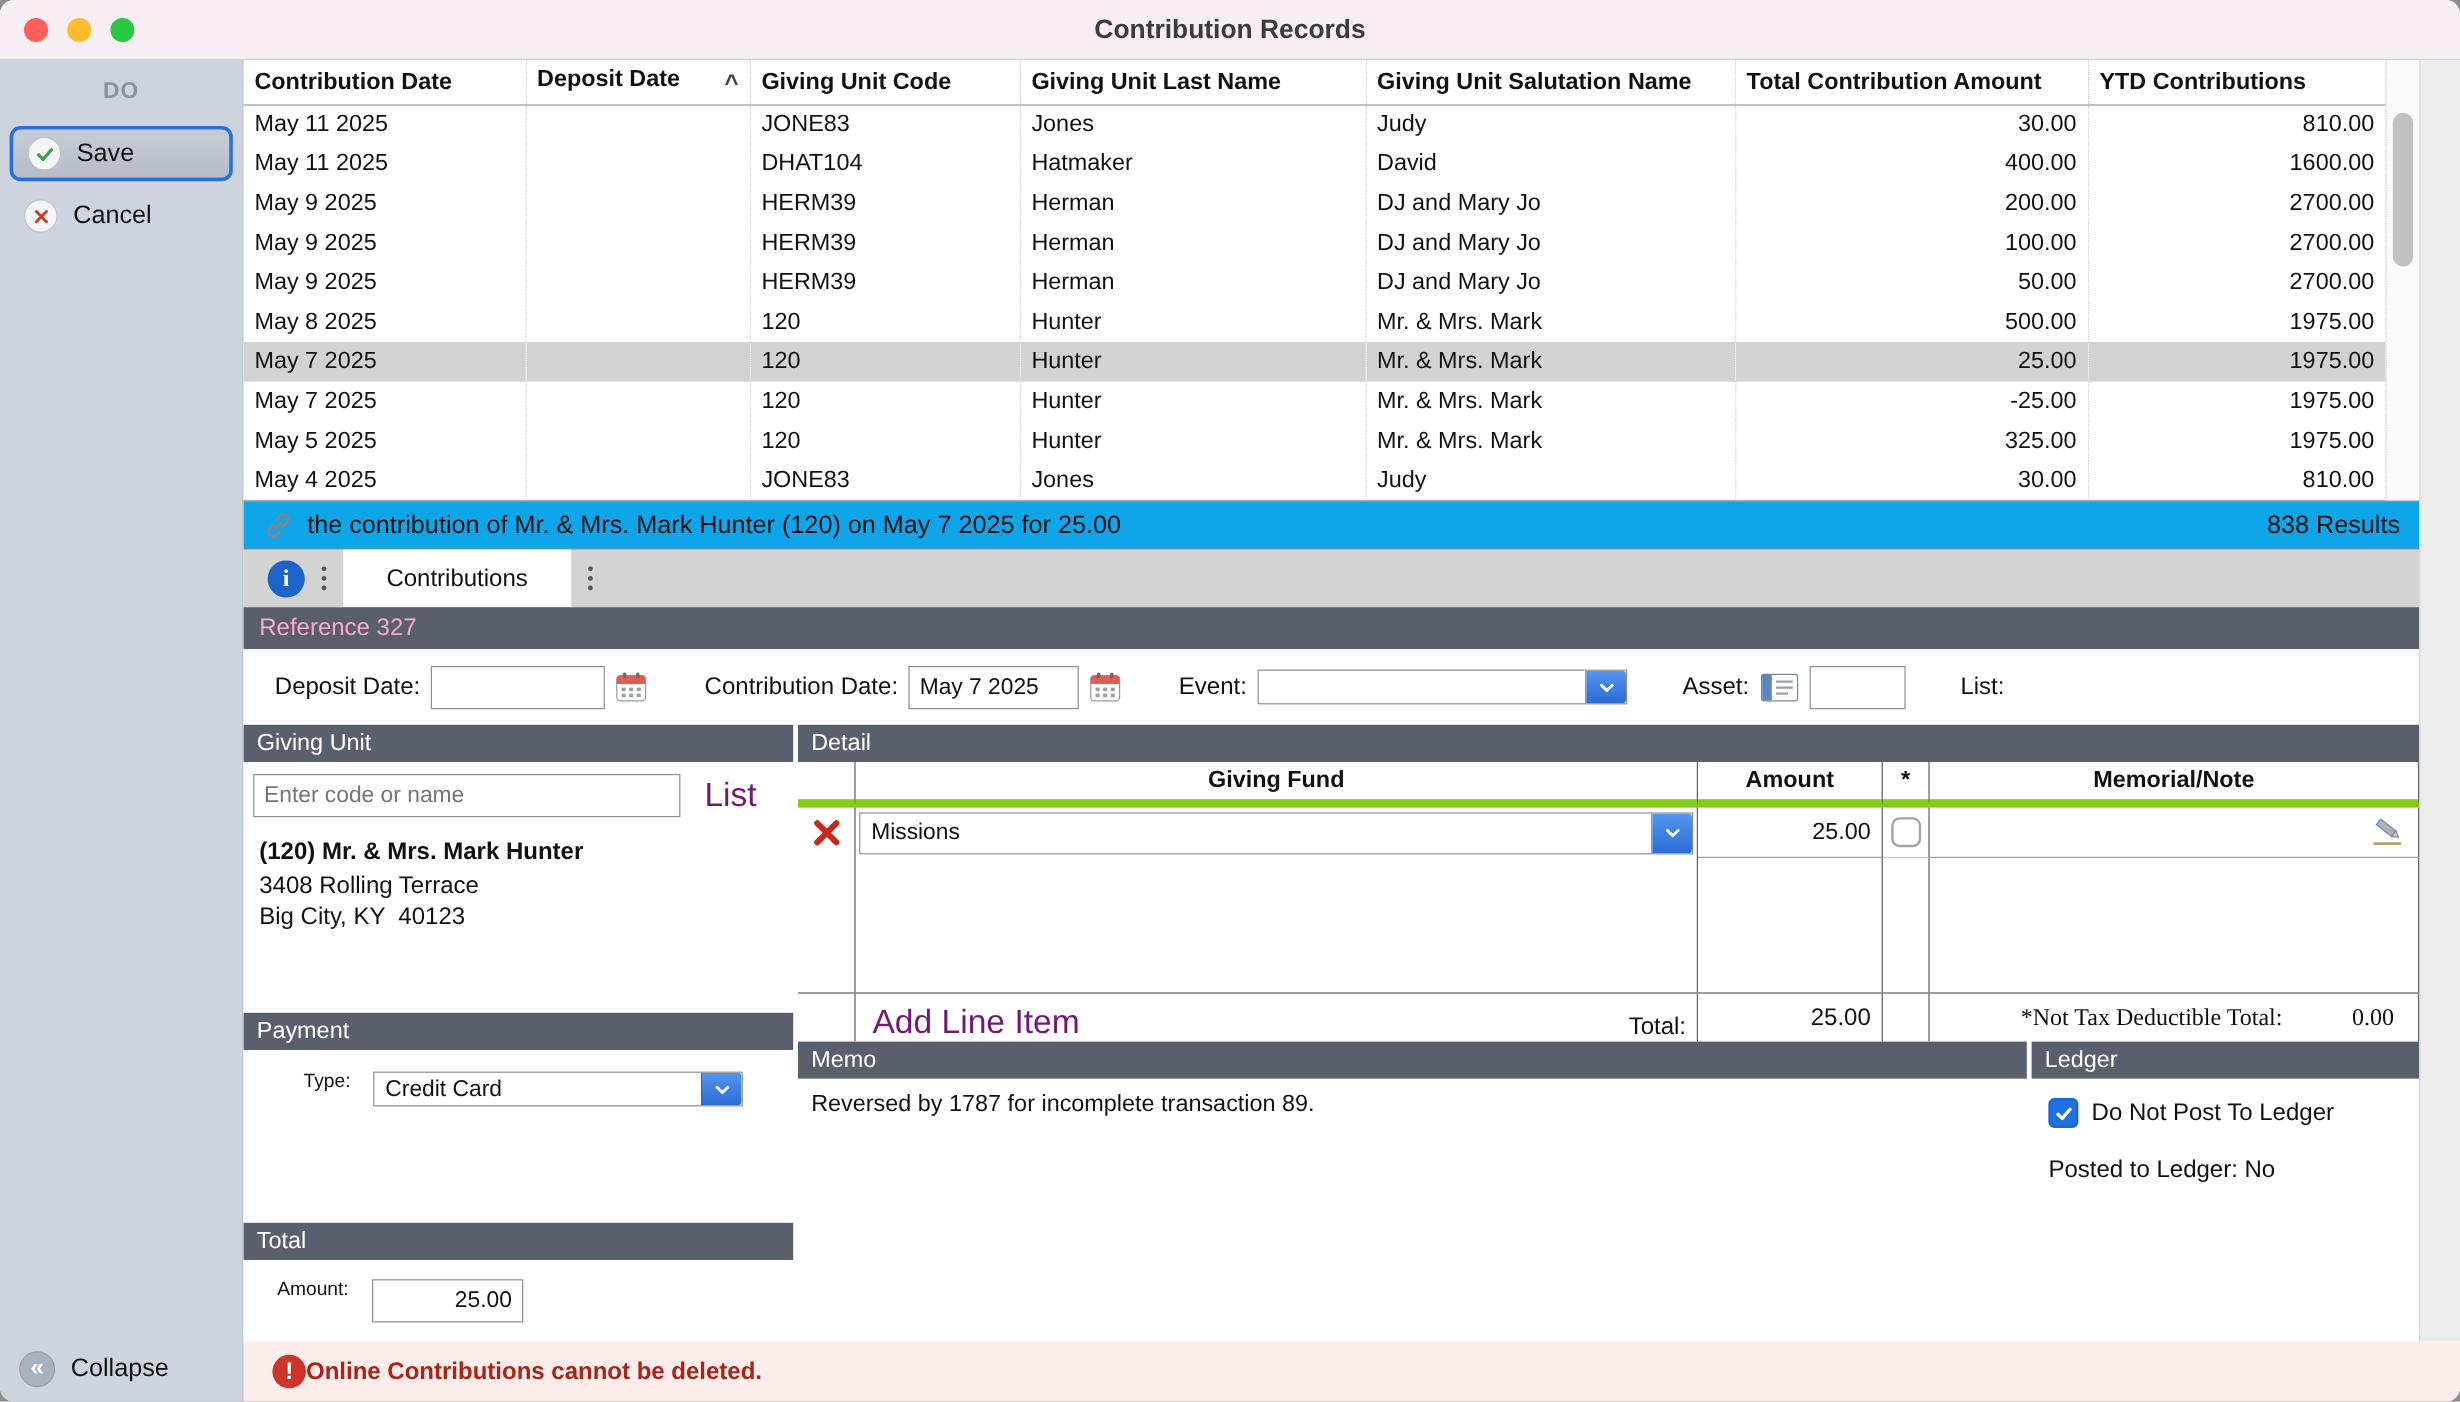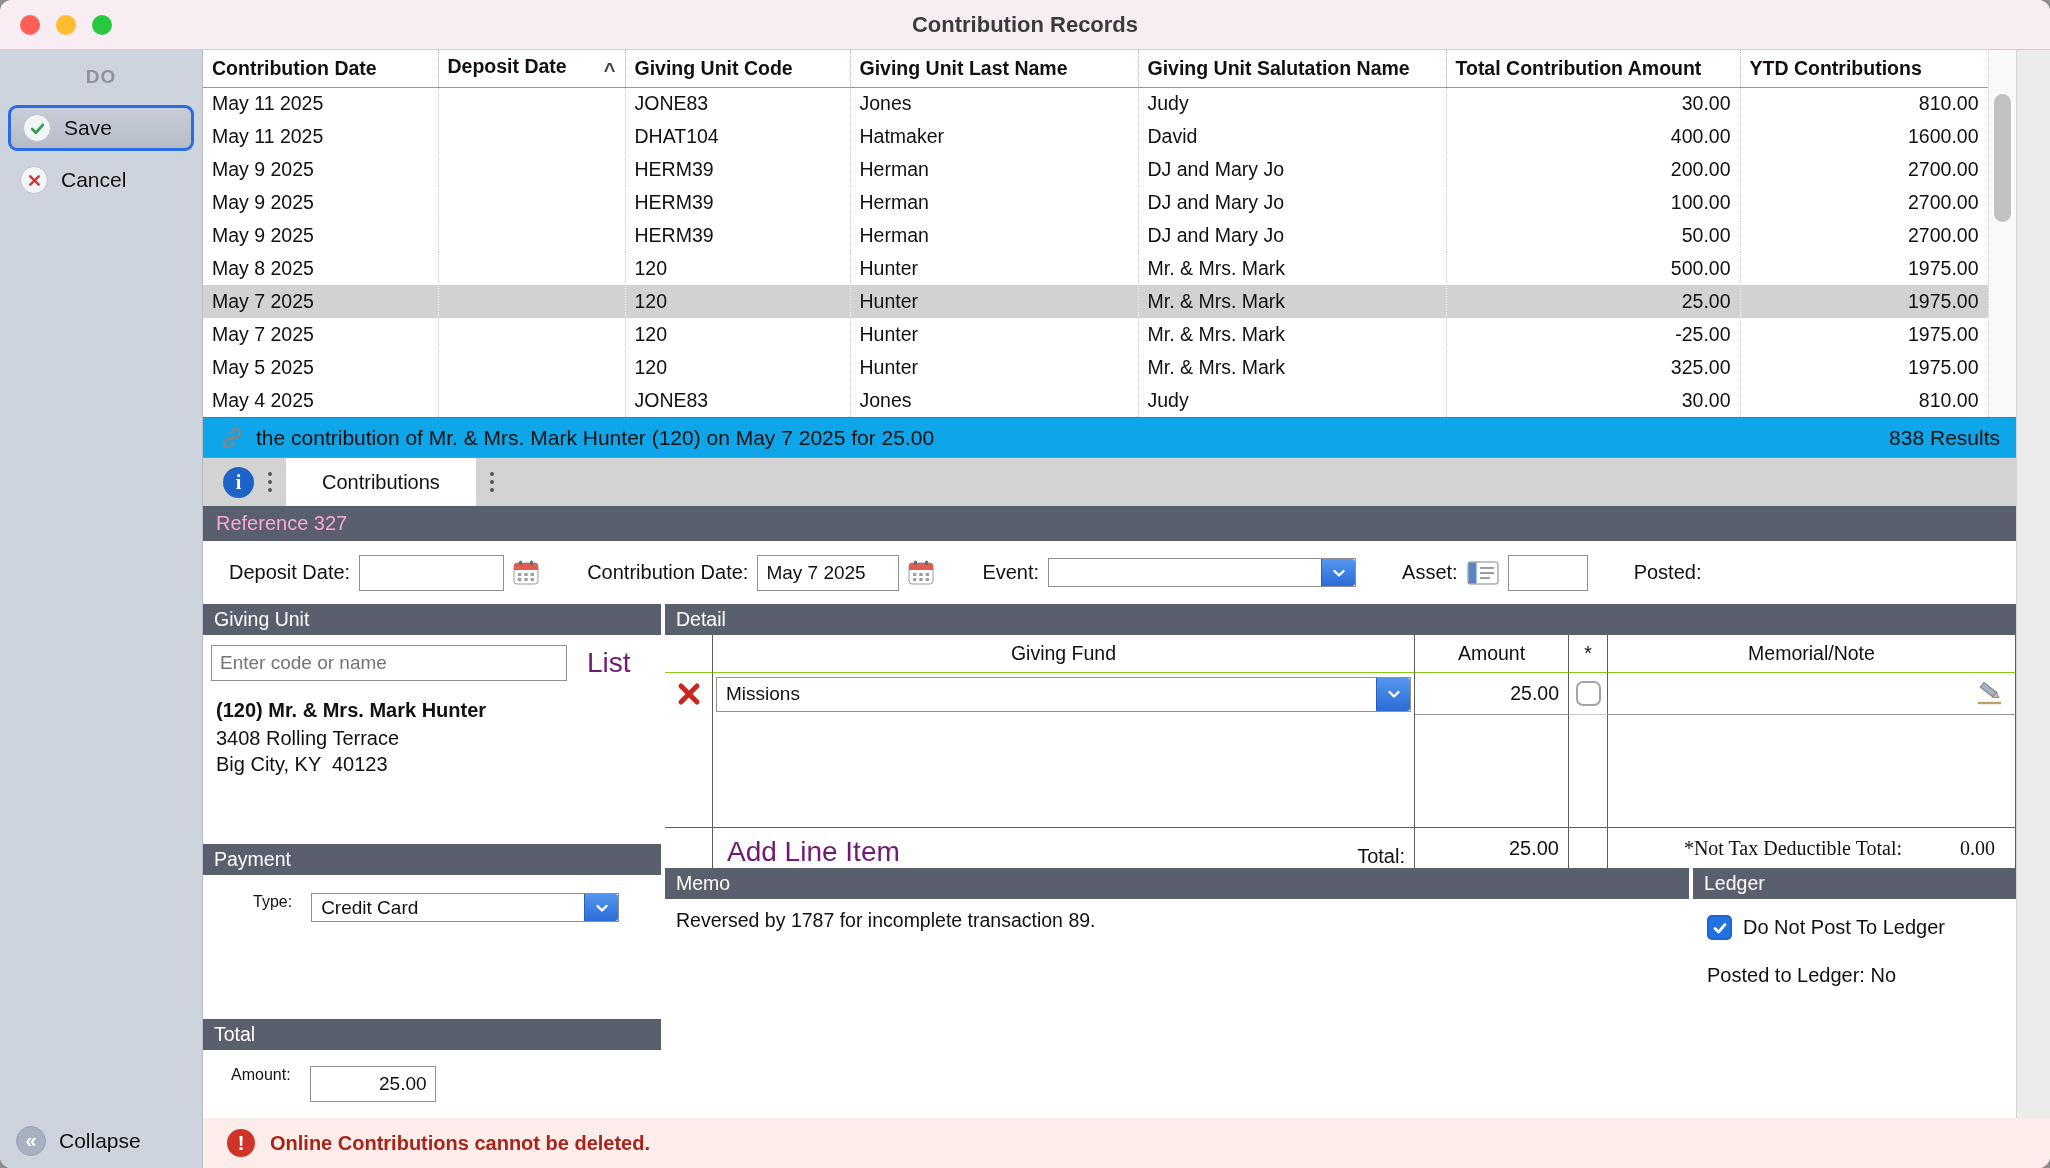--- a/index.html
+++ b/index.html
@@ -74,21 +74,21 @@
   .gu-name { font-weight:700; font-size:20px; margin:18px 0 3px 5px; }
   .gu-addr { font-size:20px; margin-left:5px; line-height:1.3; white-space:pre; }
   .pay-content { height:144px; padding:18px 0 0 50px; display:flex; align-items:flex-start; gap:10px; }
   .pay-dd { width:308px; }
   .total-content { flex:1; padding:16px 0 0 28px; display:flex; align-items:flex-start; gap:10px; }
   .amount-input { width:126px; text-align:right; }
 
   .right-col { flex:1; display:flex; flex-direction:column; min-width:0; }
   .dgrid { display:grid; grid-template-columns:48px 702px 154px 39px 1fr; flex:0 0 auto; }
   .dg-cell { border-right:1px solid #5e5e5e; overflow:hidden; }
-  .dg-header .dg-cell { height:38px; border-bottom:1px solid #84cc16; display:flex; align-items:center; justify-content:center; font-weight:400; font-size:19.5px; }
+  .dg-header .dg-cell { height:38px; border-bottom:7px solid #84cc16; display:flex; align-items:center; justify-content:center; font-weight:700; font-size:19.5px; }
   .dg-line .dg-cell { height:42px; display:flex; align-items:center; }
   .dg-line .fund-cell { padding:3px; }
   .dg-line .fund-cell .dropdown { flex:1; height:35px; }
   .dg-line .amt-cell { justify-content:flex-end; padding-right:9px; font-size:19.5px; border-bottom:1px solid #9a9a9a; }
   .dg-line .star-cell { justify-content:center; border-bottom:1px solid #c9c9c9; }
   .dg-line .memo-cell { justify-content:flex-end; padding-right:10px; border-bottom:1px solid #9a9a9a; }
   .del-x { display:flex; margin:0 auto; cursor:pointer; }
   .dg-empty .dg-cell { height:112px; }
   .dg-footer { border-top:1px solid #5e5e5e; }
   .dg-footer .dg-cell { height:40px; display:flex; align-items:center; font-size:20px; }
@@ -106,21 +106,21 @@
   .memo-block { width:1024px; flex:0 0 auto; display:flex; flex-direction:column; margin-right:4px; }
   .memo-text { flex:1; padding:10px 11px; font-size:19.5px; background:#fff; }
   .ledger-block { flex:1; display:flex; flex-direction:column; min-width:0; }
   .ledger-content { flex:1; padding:16px 0 0 14px; background:#fff; }
   .ledger-check-row { display:flex; align-items:center; gap:11px; font-size:20px; }
   .posted-text { font-size:20px; margin-top:24px; }
 
   
   .warning-bar { height:50px; flex:0 0 auto; background:#fcecea; display:flex; align-items:center; }
   .warn-icon { width:28px; height:28px; border-radius:50%; background:#cf3428; color:#fff; font-weight:700; font-size:20px; display:flex; align-items:center; justify-content:center; margin-left:24px; flex:0 0 auto; }
-  .warn-text { margin-left:15px; font-weight:700; font-size:20px; color:#a82418; }
+  .warn-text { font-weight:700; font-size:20px; color:#a82418; }
 </style>
 </head>
 <body>
 
 <div class="window">
 
   <div class="titlebar">
     <div class="traffic">
       <span class="light red"></span>
       <span class="light yellow"></span>
@@ -380,21 +380,21 @@
                     <g stroke="#9aa0a6" stroke-width="2">
                       <path d="M13 8 h14"></path>
                       <path d="M13 13 h14"></path>
                       <path d="M13 18 h10"></path>
                     </g>
                   </svg>
               </span>
               <input class="box" style="width: 80px;" value="">
             </div>
             <div class="fgroup">
-              <span class="flabel">Posted:</span>
+              <span class="flabel">List:</span>
             </div>
           </div>
 
           <div class="panels">
 
             <div class="left-col">
               <div class="sec-header">Giving Unit</div>
               <div class="gu-content">
                 <div class="gu-row">
                   <input class="box gu-input" placeholder="Enter code or name" style="">

